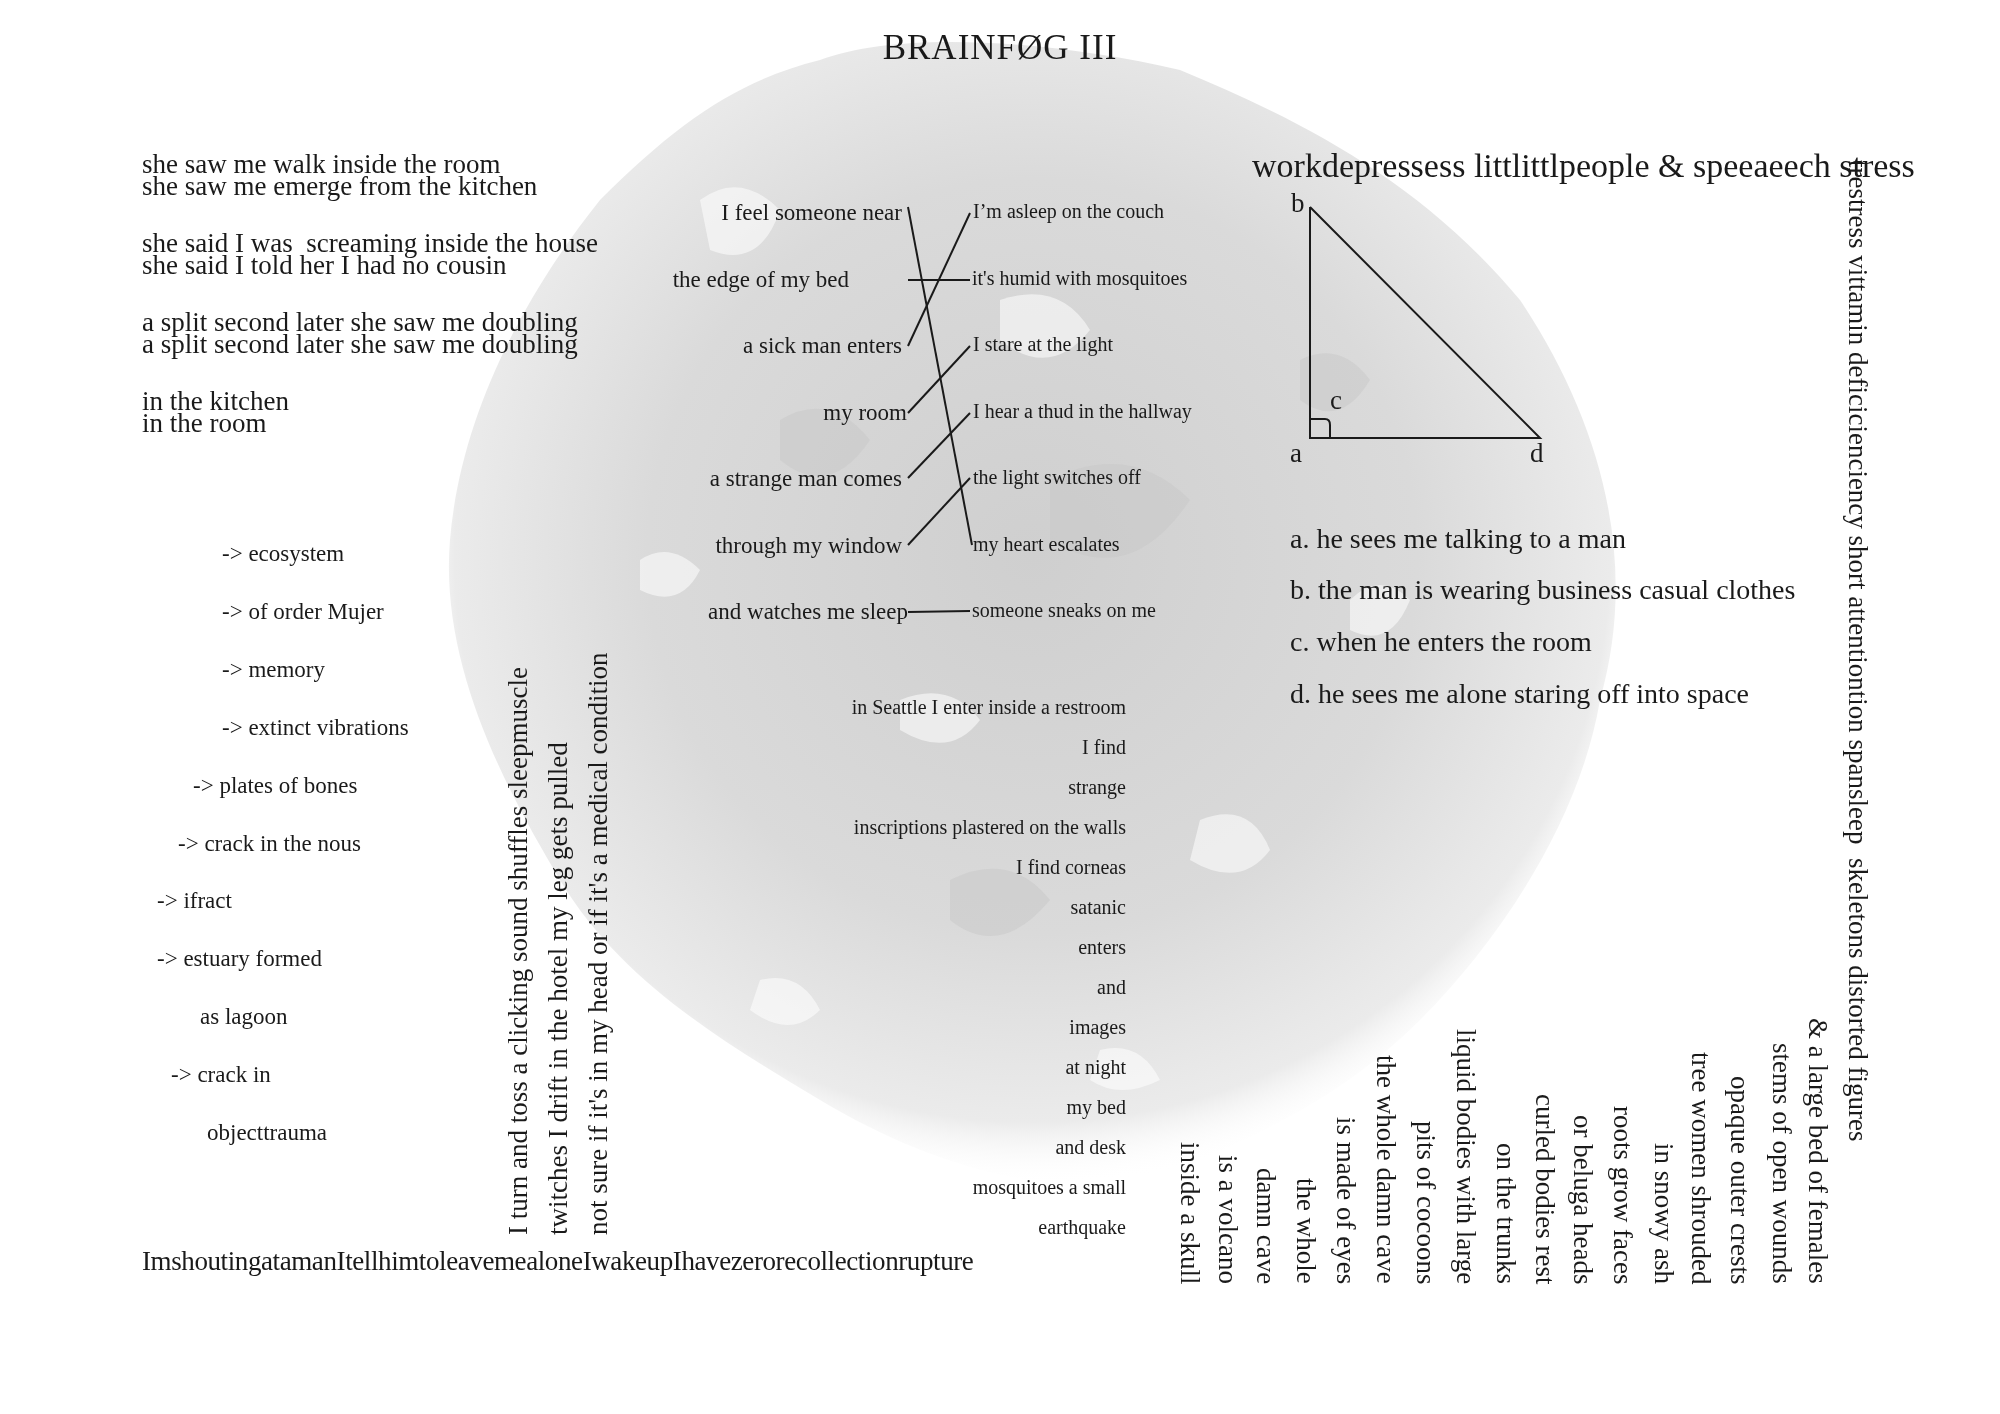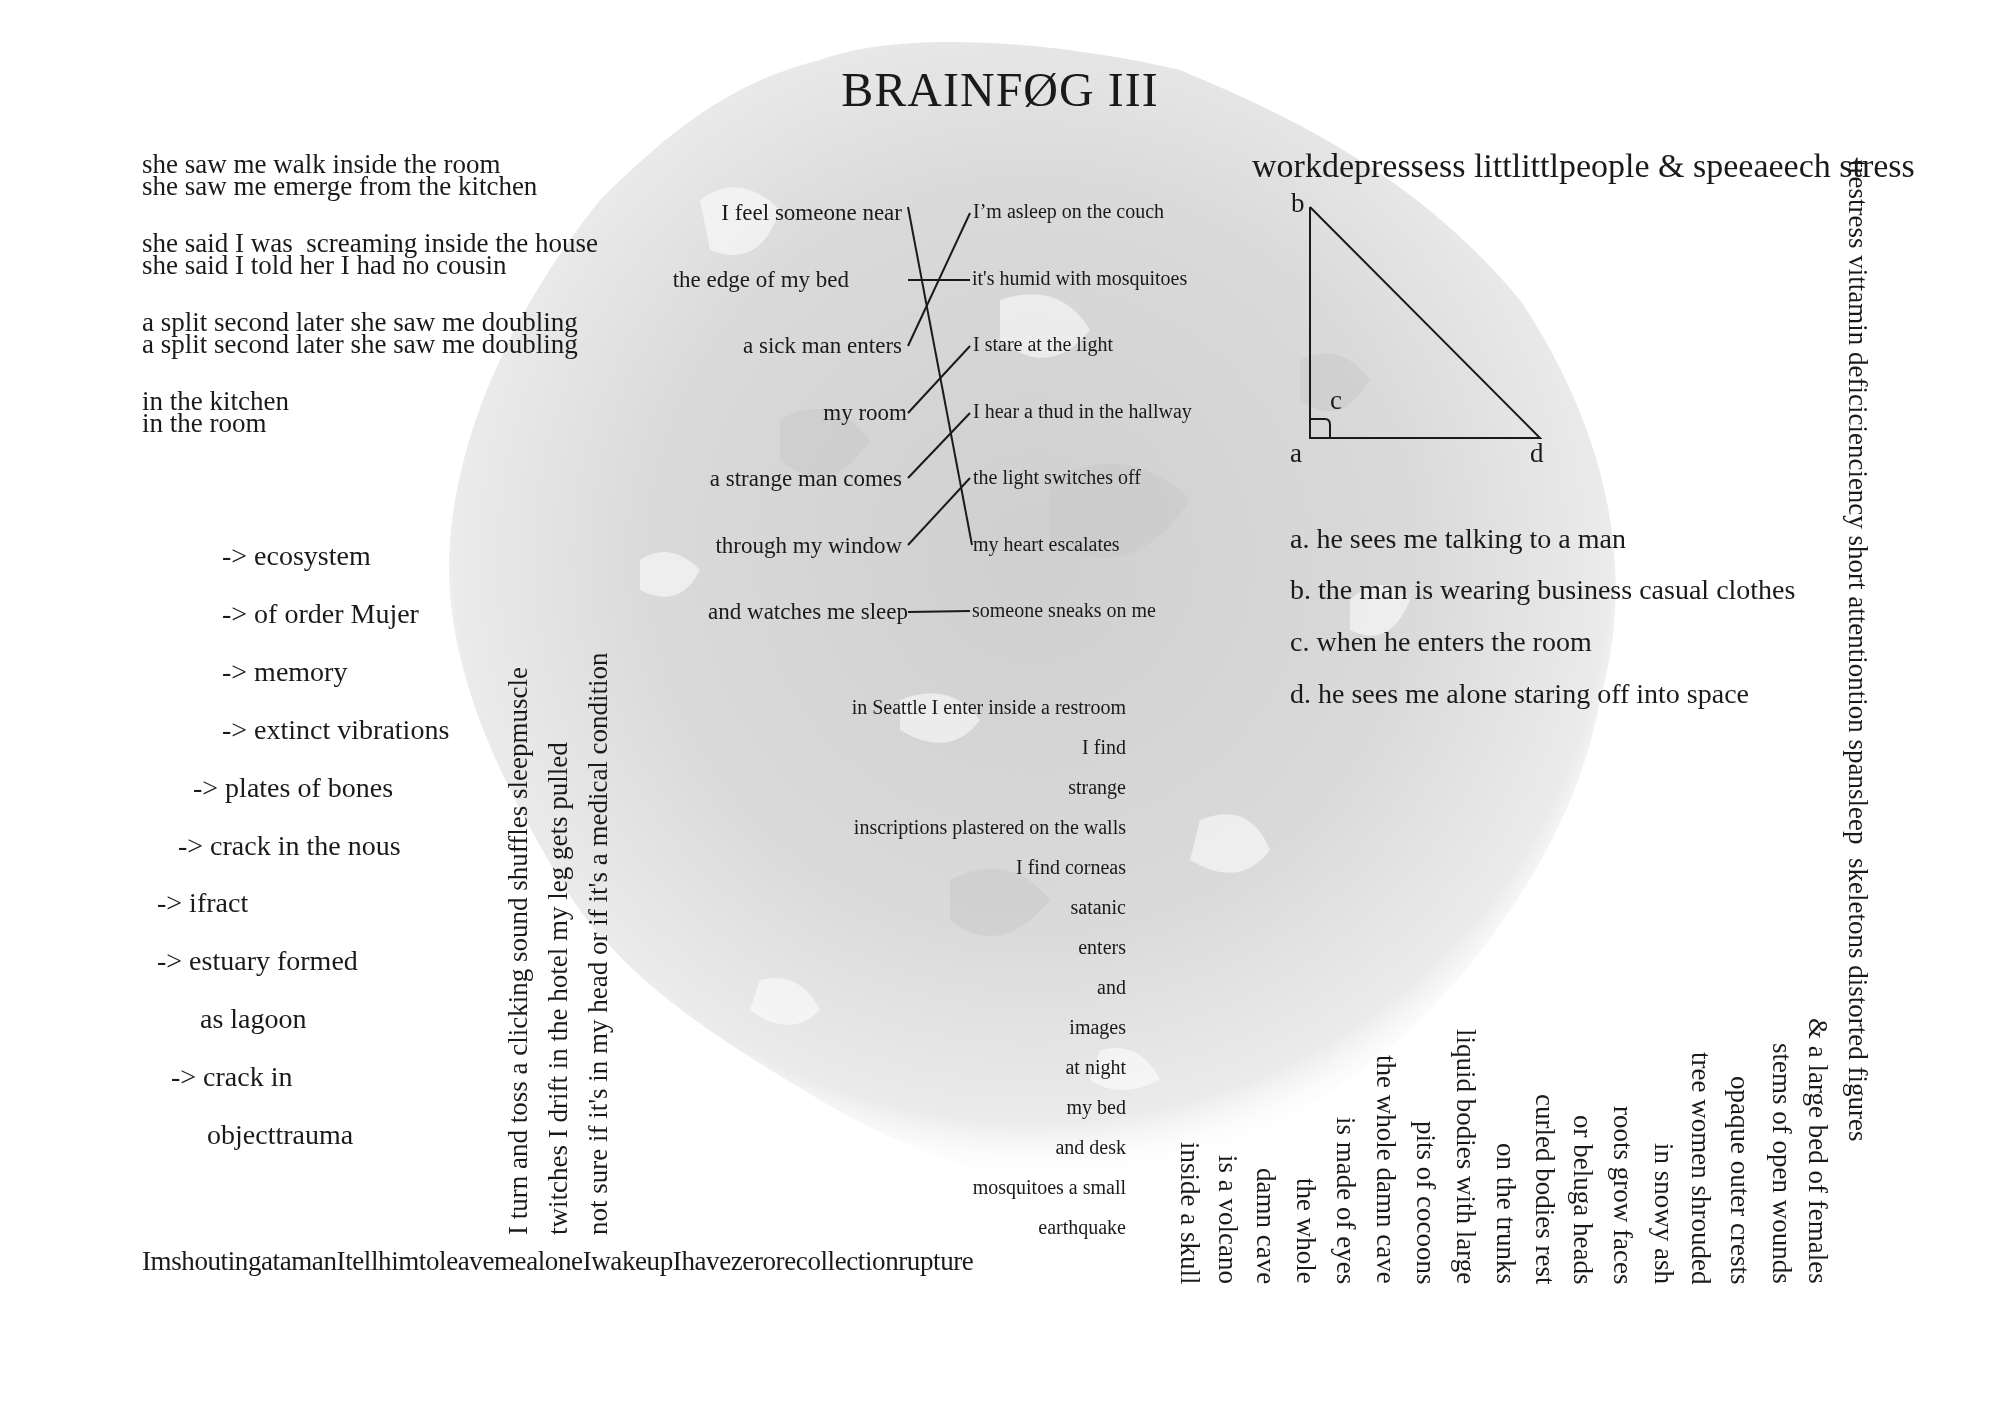--- a/index.html
+++ b/index.html
@@ -4,28 +4,28 @@
 <style>
   html, body { margin: 0; padding: 0; }
   body {
     width: 2000px; height: 1414px; position: relative; overflow: hidden;
     background: #ffffff;
     font-family: "Liberation Serif", "DejaVu Serif", serif;
     color: #1a1a1a;
   }
   .bg-blot { position: absolute; left: 0; top: 0; width: 2000px; height: 1414px; z-index: 0; }
   .abs { position: absolute; white-space: pre; z-index: 2; line-height: 1; }
-  #title { left: 0; width: 2000px; top: 30px; text-align: center; font-size: 48px; letter-spacing: 1px; margin-top: 36px; }
+  #title { left: 0; width: 2000px; top: 30px; text-align: center; font-size: 35px; letter-spacing: 1px; }
 
   
   .couplet { position: absolute; left: 142px; font-size: 27px; line-height: 22px; z-index: 2; }
   .couplet div { white-space: pre; }
 
   
-  .arrow-item { position: absolute; font-size: 28px; white-space: pre; z-index: 2; line-height: 1; }
+  .arrow-item { position: absolute; font-size: 23px; white-space: pre; z-index: 2; line-height: 1; }
 
   
   .vert-up { position: absolute; font-size: 27px; white-space: pre; transform-origin: left top; transform: rotate(-90deg); z-index: 2; line-height: 1; }
 
   
   .pair-left { position: absolute; font-size: 23px; text-align: right; white-space: pre; z-index: 2; line-height: 1; }
   .pair-right { position: absolute; font-size: 20px; text-align: left; white-space: pre; z-index: 2; line-height: 1; }
   svg.overlay { position: absolute; left: 0; top: 0; z-index: 1; }
 
   

